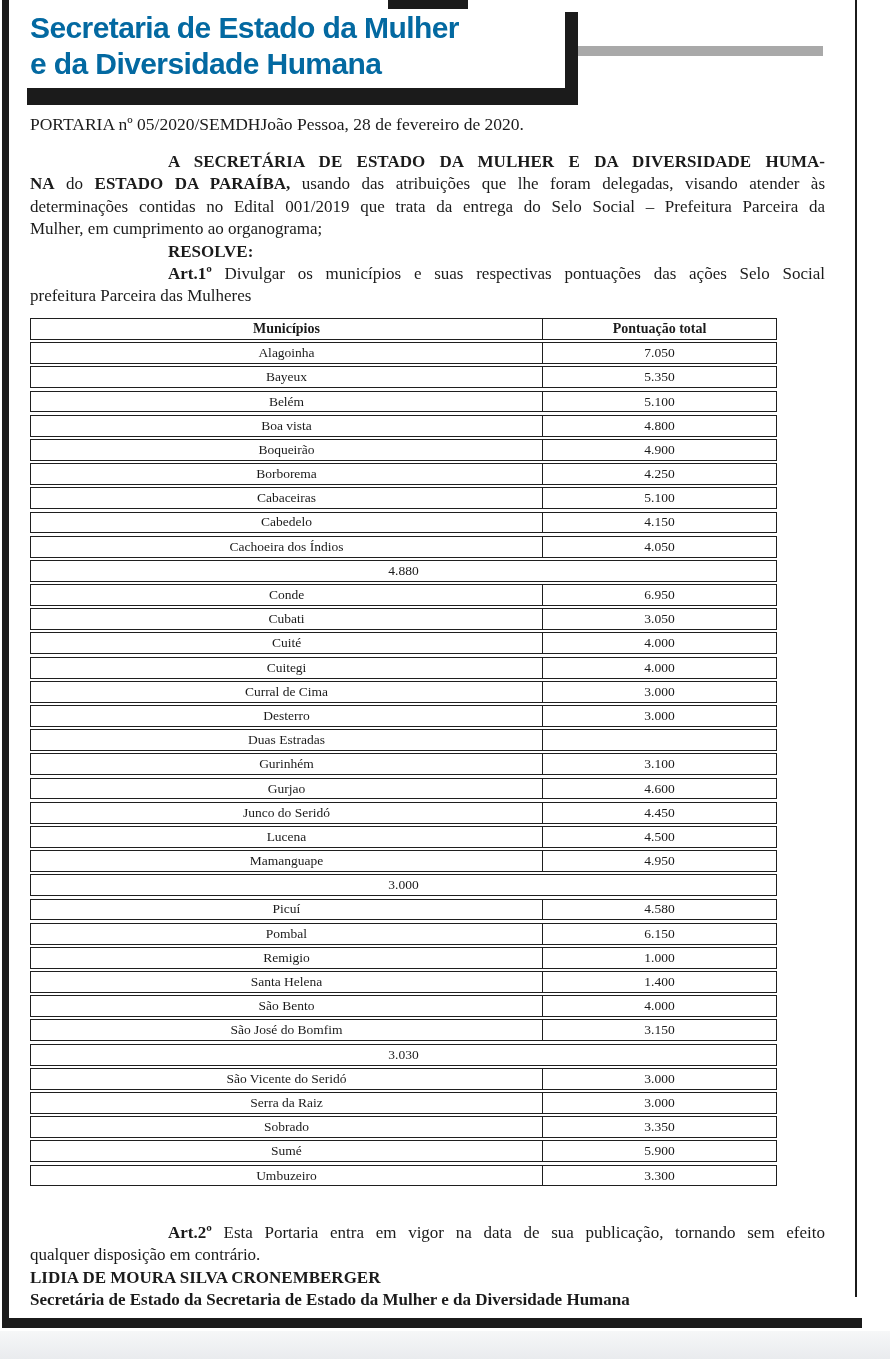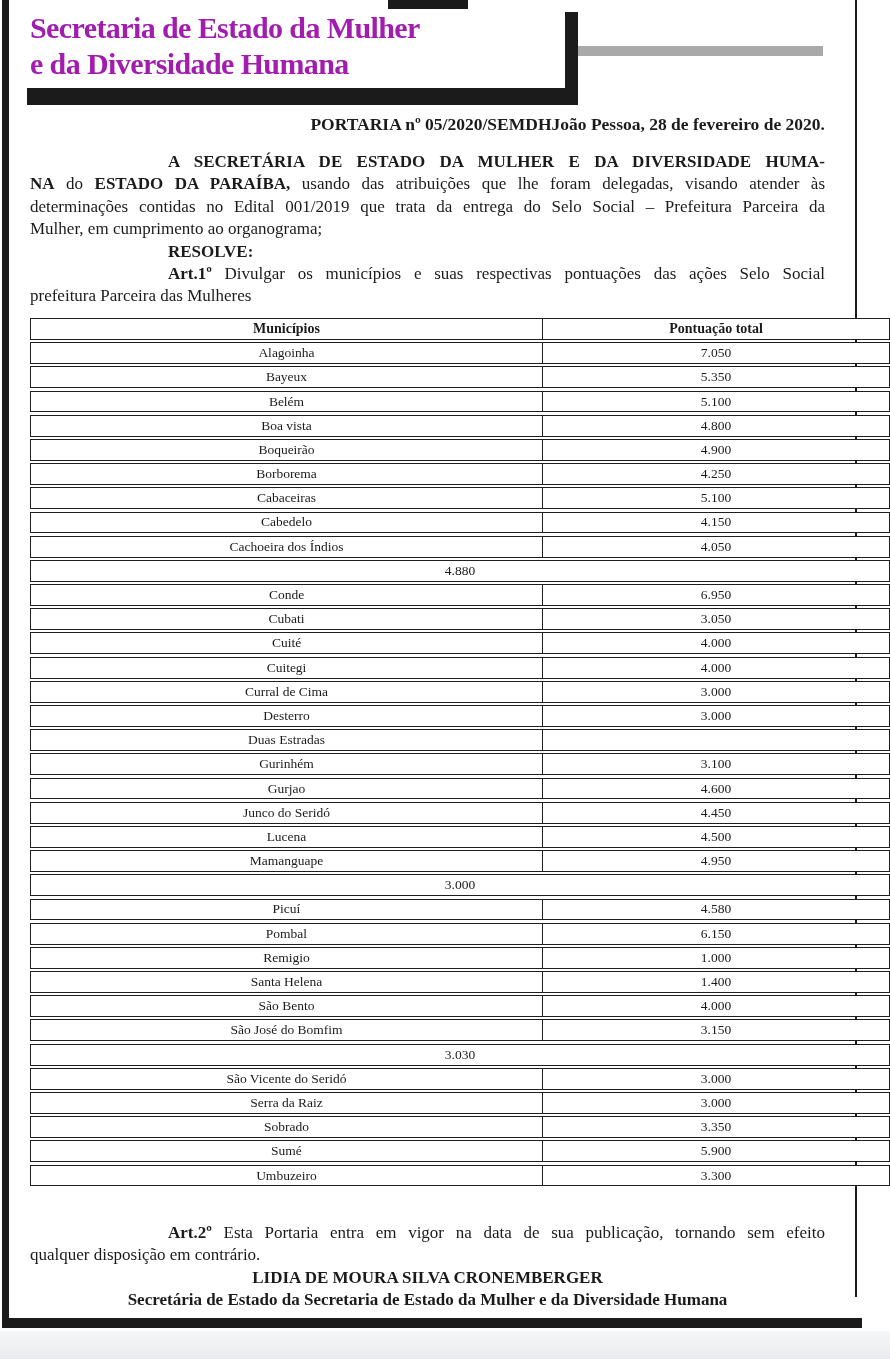--- a/index.html
+++ b/index.html
@@ -24,53 +24,53 @@
   #bottom-rule{left:2px;top:1318px;width:860px;height:10px;}
   #top-notch{left:388px;top:0;width:80px;height:9px;}
   #footer-strip{
     position:absolute;left:0;top:1331px;width:890px;height:28px;
     background:linear-gradient(#f6f7f8, var(--strip-gray));
   }
 
   
   #masthead-title{
     position:absolute;left:30px;top:10px;width:540px;
-    font-family:Liberation Serif, serif;
+    font-family:Liberation Sans, sans-serif;
     font-weight:bold;font-size:30px;line-height:36px;
-    letter-spacing:-0.6px;color:#a21caf;
+    letter-spacing:-0.6px;color:#0369a1;
   }
   #masthead-vbar{left:565px;top:12px;width:13px;height:93px;}
   #masthead-hbar{left:27px;top:88px;width:551px;height:17px;}
   #masthead-graybar{
     position:absolute;left:578px;top:46px;width:245px;height:10px;
     background:var(--accent-gray);
   }
 
   
   #doc-header{
     position:absolute;left:30px;top:114px;width:795px;
-    display:flex;justify-content:flex-end;
-    font-weight:bold;font-size:17.5px;
+    display:flex;justify-content:flex-start;
+    font-weight:normal;font-size:17.5px;
   }
 
   
   .text-block{
     position:absolute;left:30px;width:795px;
     font-size:17px;line-height:22.4px;
   }
   #body-text{top:151px;}
   #closing-text{top:1222px;}
   .line{white-space:normal;}
   .just{text-align:justify;text-align-last:justify;}
   .ind{padding-left:138px;}
-  .center{text-align:center;}
+  .center{text-align:left;}
 
   
   #results-table{
-    position:absolute;left:30px;top:318px;width:860px;
+    position:absolute;left:30px;top:318px;width:747px;
   }
   .t-row{
     display:flex;height:21.9px;margin-bottom:2.3px;
     border:1.6px solid #1f1f1f;background:#fff;
   }
   .t-cell{
     display:flex;align-items:center;justify-content:center;
     font-size:13.5px;line-height:16px;height:100%;
     overflow:hidden;
   }

